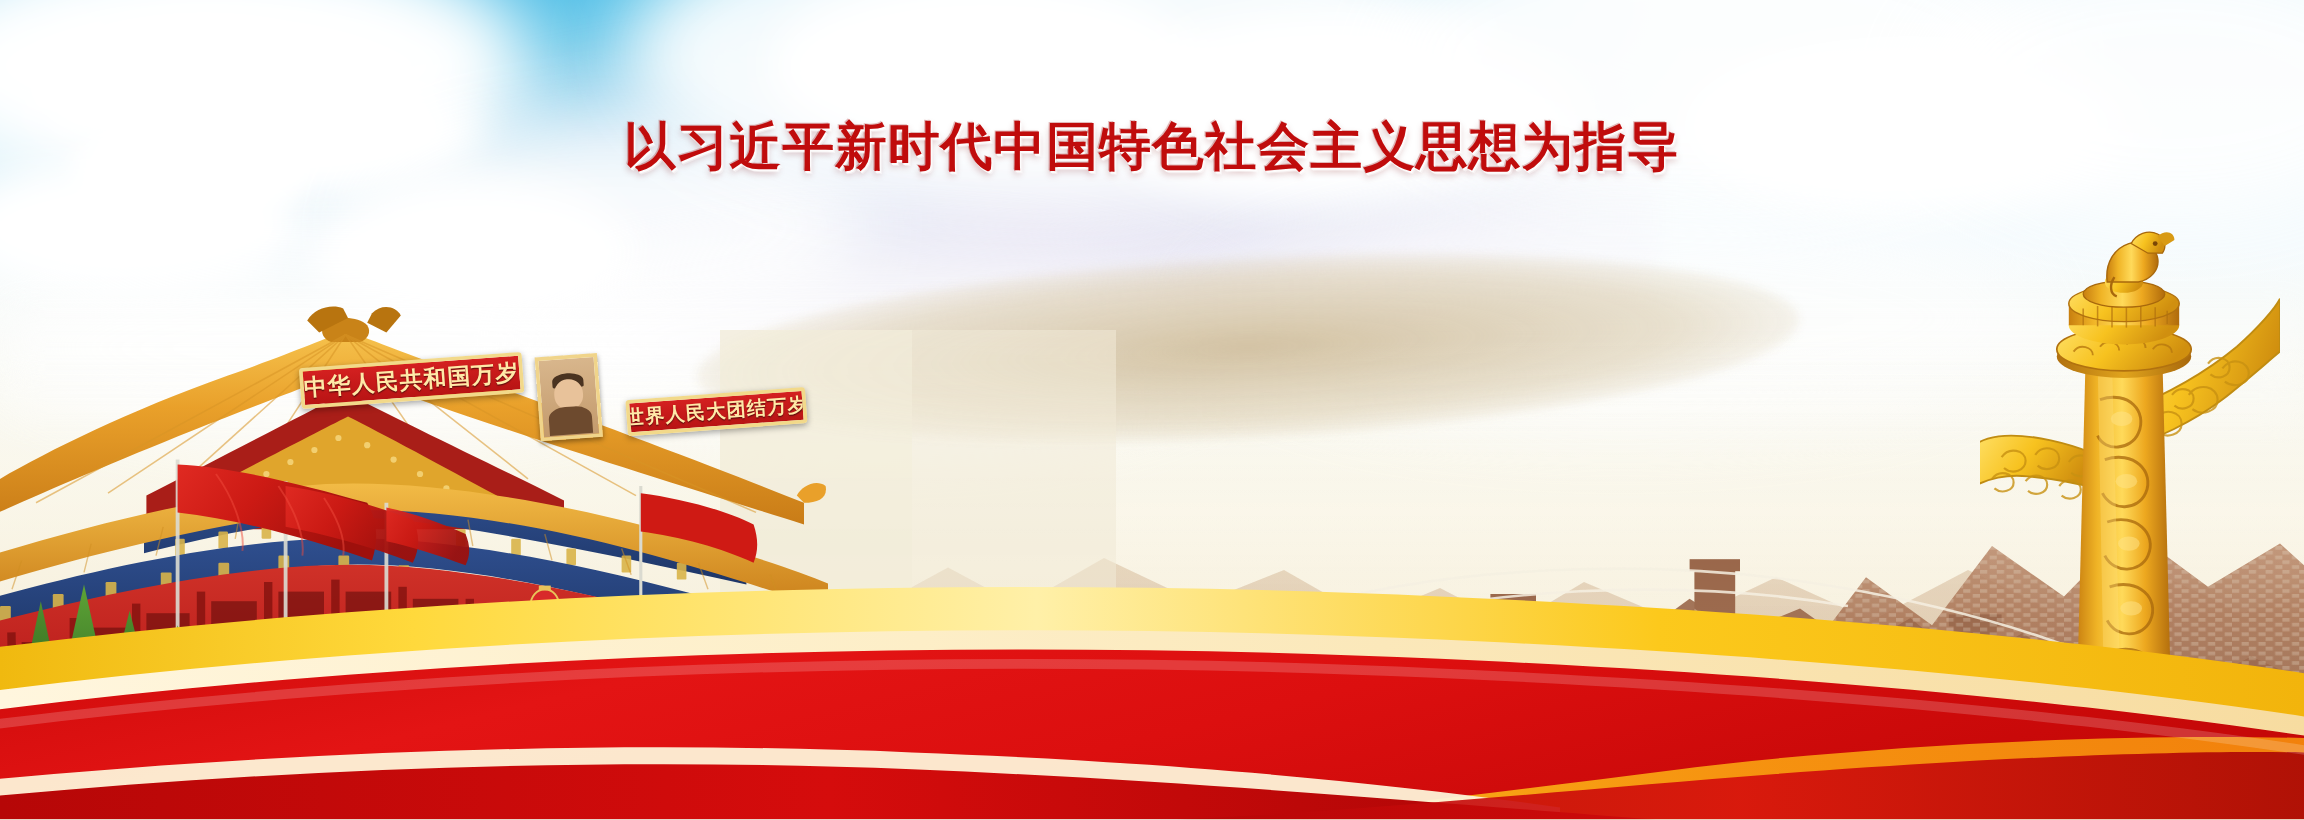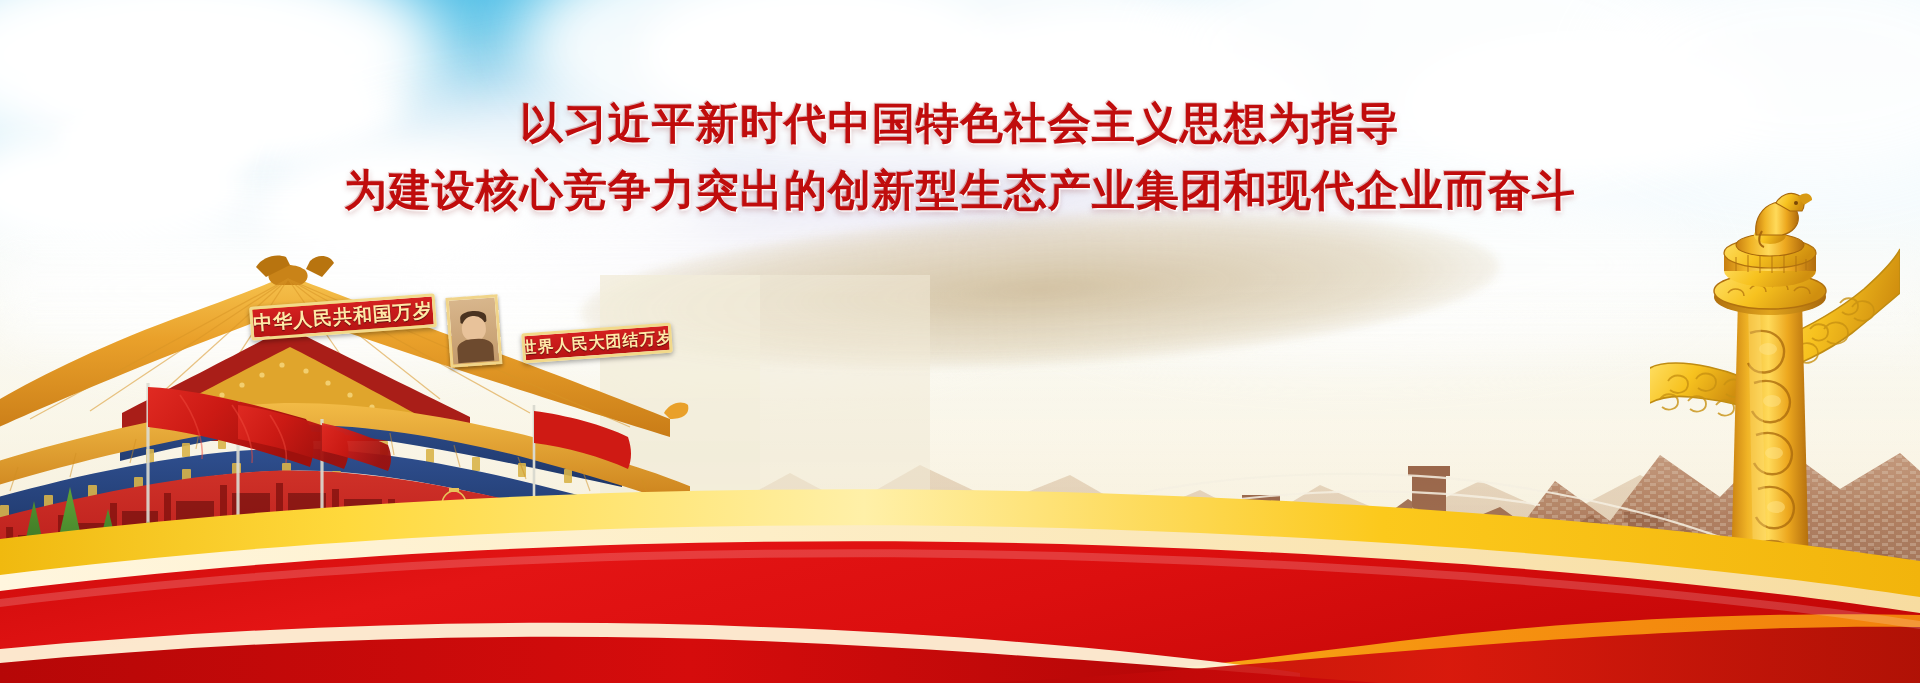--- a/index.html
+++ b/index.html
@@ -636,21 +636,20 @@
         <path d="M126,50 C130,42 140,38 148,42 C154,45 156,52 152,58 L140,58 Z" fill="url(#goldG2)" stroke="#a8680c" stroke-width="1.1"></path>
         <path d="M148,44 C154,38 162,40 162,47 L154,52 Z" fill="#d89a14"></path>
         <circle cx="146" cy="50" r="2" fill="#7a4706"></circle>
         <path d="M112,78 C108,84 108,92 114,94" stroke="#a8680c" stroke-width="2" fill="none"></path>
       </g>
     </svg>
   </div>
 
   <div class="headline">
     <span class="ln ln1">以习近平新时代中国特色社会主义思想为指导</span>
-    <span class="ln ln2">为建设核心竞争力突出的创新型生态产业集团和现代企业而奋斗</span>
   </div>
 
   <div class="ribbon">
     <svg width="1920" height="200" viewBox="0 0 1920 200" preserveAspectRatio="none" style="position:absolute;left:0;bottom:0;">
       <defs>
         <linearGradient id="goldBand" x1="0" y1="0" x2="1" y2="0">
           <stop offset="0%" stop-color="#f0b90f"></stop>
           <stop offset="18%" stop-color="#ffd93c"></stop>
           <stop offset="45%" stop-color="#fff0a8"></stop>
           <stop offset="72%" stop-color="#fcc91c"></stop>

